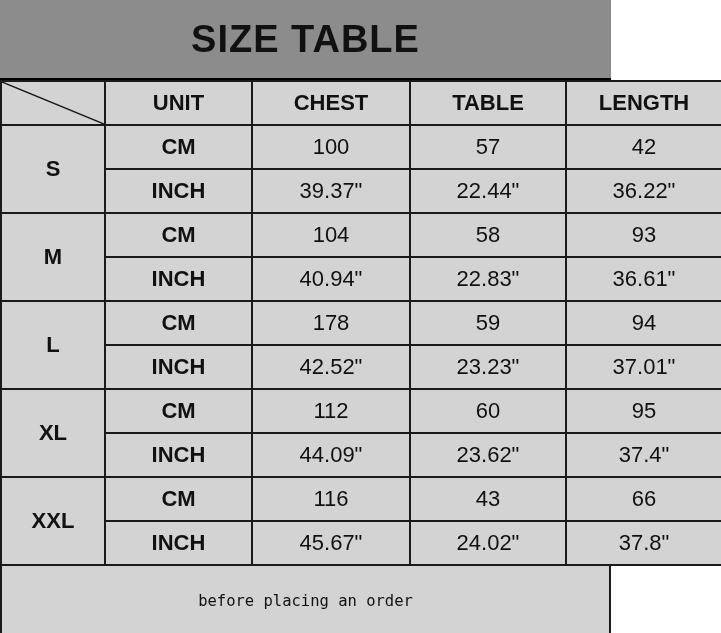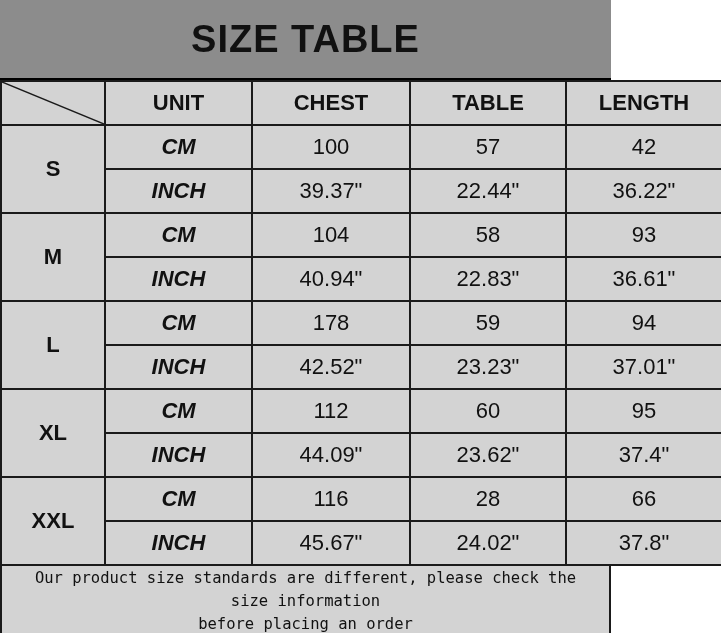--- a/index.html
+++ b/index.html
@@ -75,21 +75,20 @@
   }
   .size-cell {
     background: #d3d3d3;
     font-weight: bold;
     font-size: 24px;
   }
   .unit-cell {
     background: #d3d3d3;
     font-weight: bold;
     font-size: 22px;
-    font-style: italic;
   }
   .val-cell {
     background: #d3d3d3;
     font-size: 22px;
   }
   .note {
     border-left: 2px solid #1a1a1a;
     border-right: 2px solid #1a1a1a;
     border-bottom: 2px solid #1a1a1a;
     background: #d3d3d3;
@@ -192,30 +191,29 @@
         <td class="unit-cell">INCH</td>
         <td class="val-cell">44.09"</td>
         <td class="val-cell">23.62"</td>
         <td class="val-cell">37.4"</td>
       </tr>
 
       <tr>
         <td class="size-cell" rowspan="2">XXL</td>
         <td class="unit-cell">CM</td>
         <td class="val-cell">116</td>
-        <td class="val-cell">28</td>
+        <td class="val-cell">43</td>
         <td class="val-cell">66</td>
       </tr>
       <tr>
         <td class="unit-cell">INCH</td>
         <td class="val-cell">45.67"</td>
         <td class="val-cell">24.02"</td>
         <td class="val-cell">37.8"</td>
       </tr>
     </tbody>
   </table>
 
   <div class="note">
-    <div>Our product size standards are different, please check the size information</div>
     <div>before placing an order</div>
   </div>
 
 </div>
 
 </body></html>

